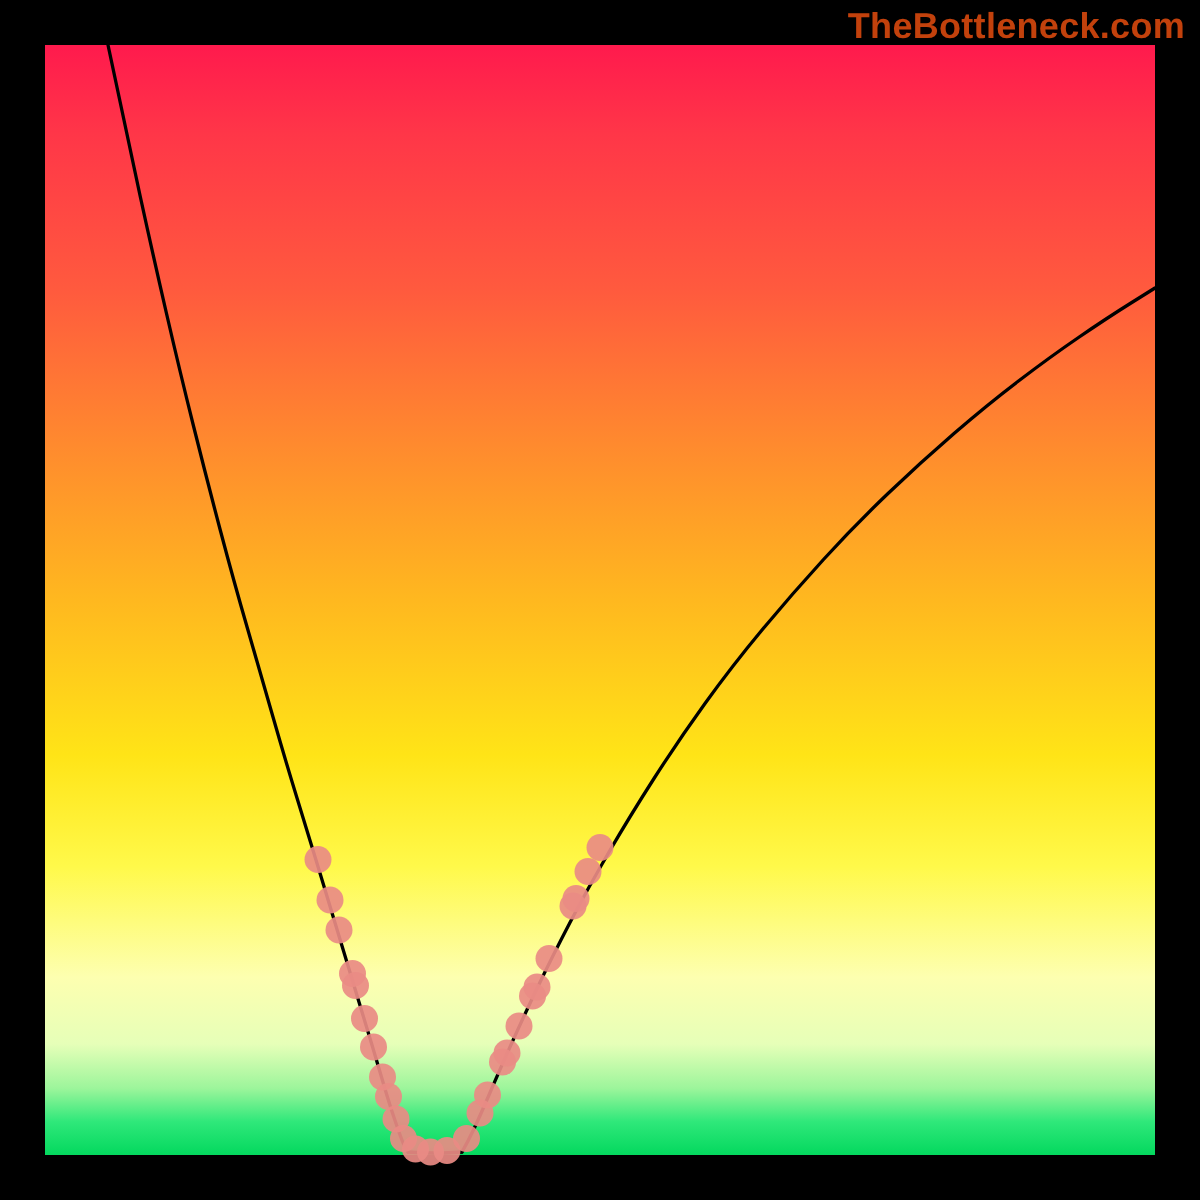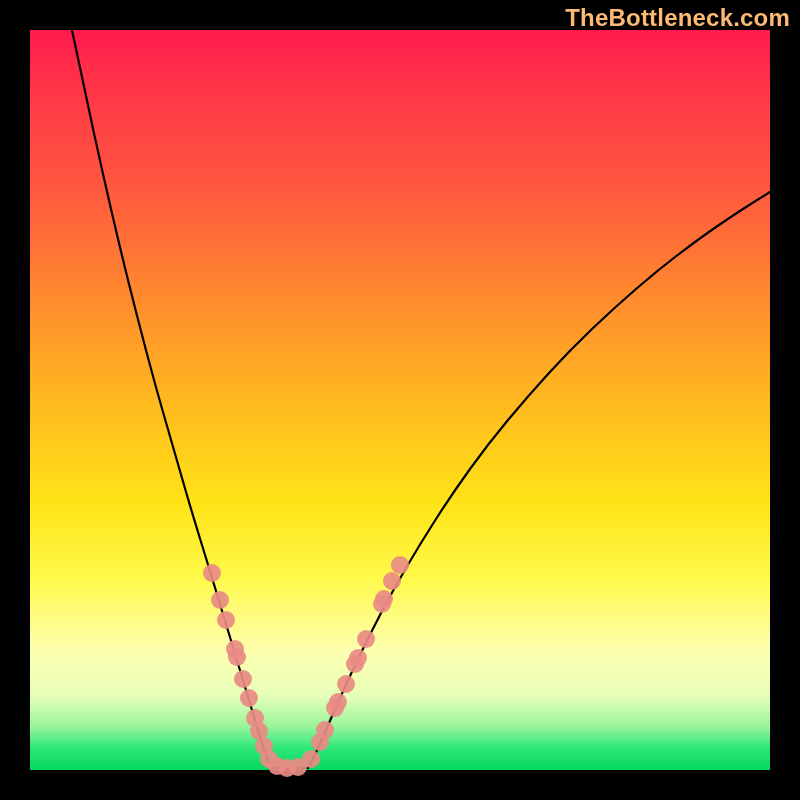--- a/index.html
+++ b/index.html
@@ -41,21 +41,21 @@
       #2fe87a 97%,
       #04d85e 100%
     );
   }
   .watermark {
     position: absolute;
     top: 4px;
     right: 10px;
     font-size: 24px;
     font-weight: 600;
-    color: #fdba74;
+    color: #c2410c;
     letter-spacing: 0.2px;
     user-select: none;
   }
   svg.curve {
     position: absolute;
     left: 0;
     top: 0;
     width: 740px;
     height: 740px;
     overflow: visible;

